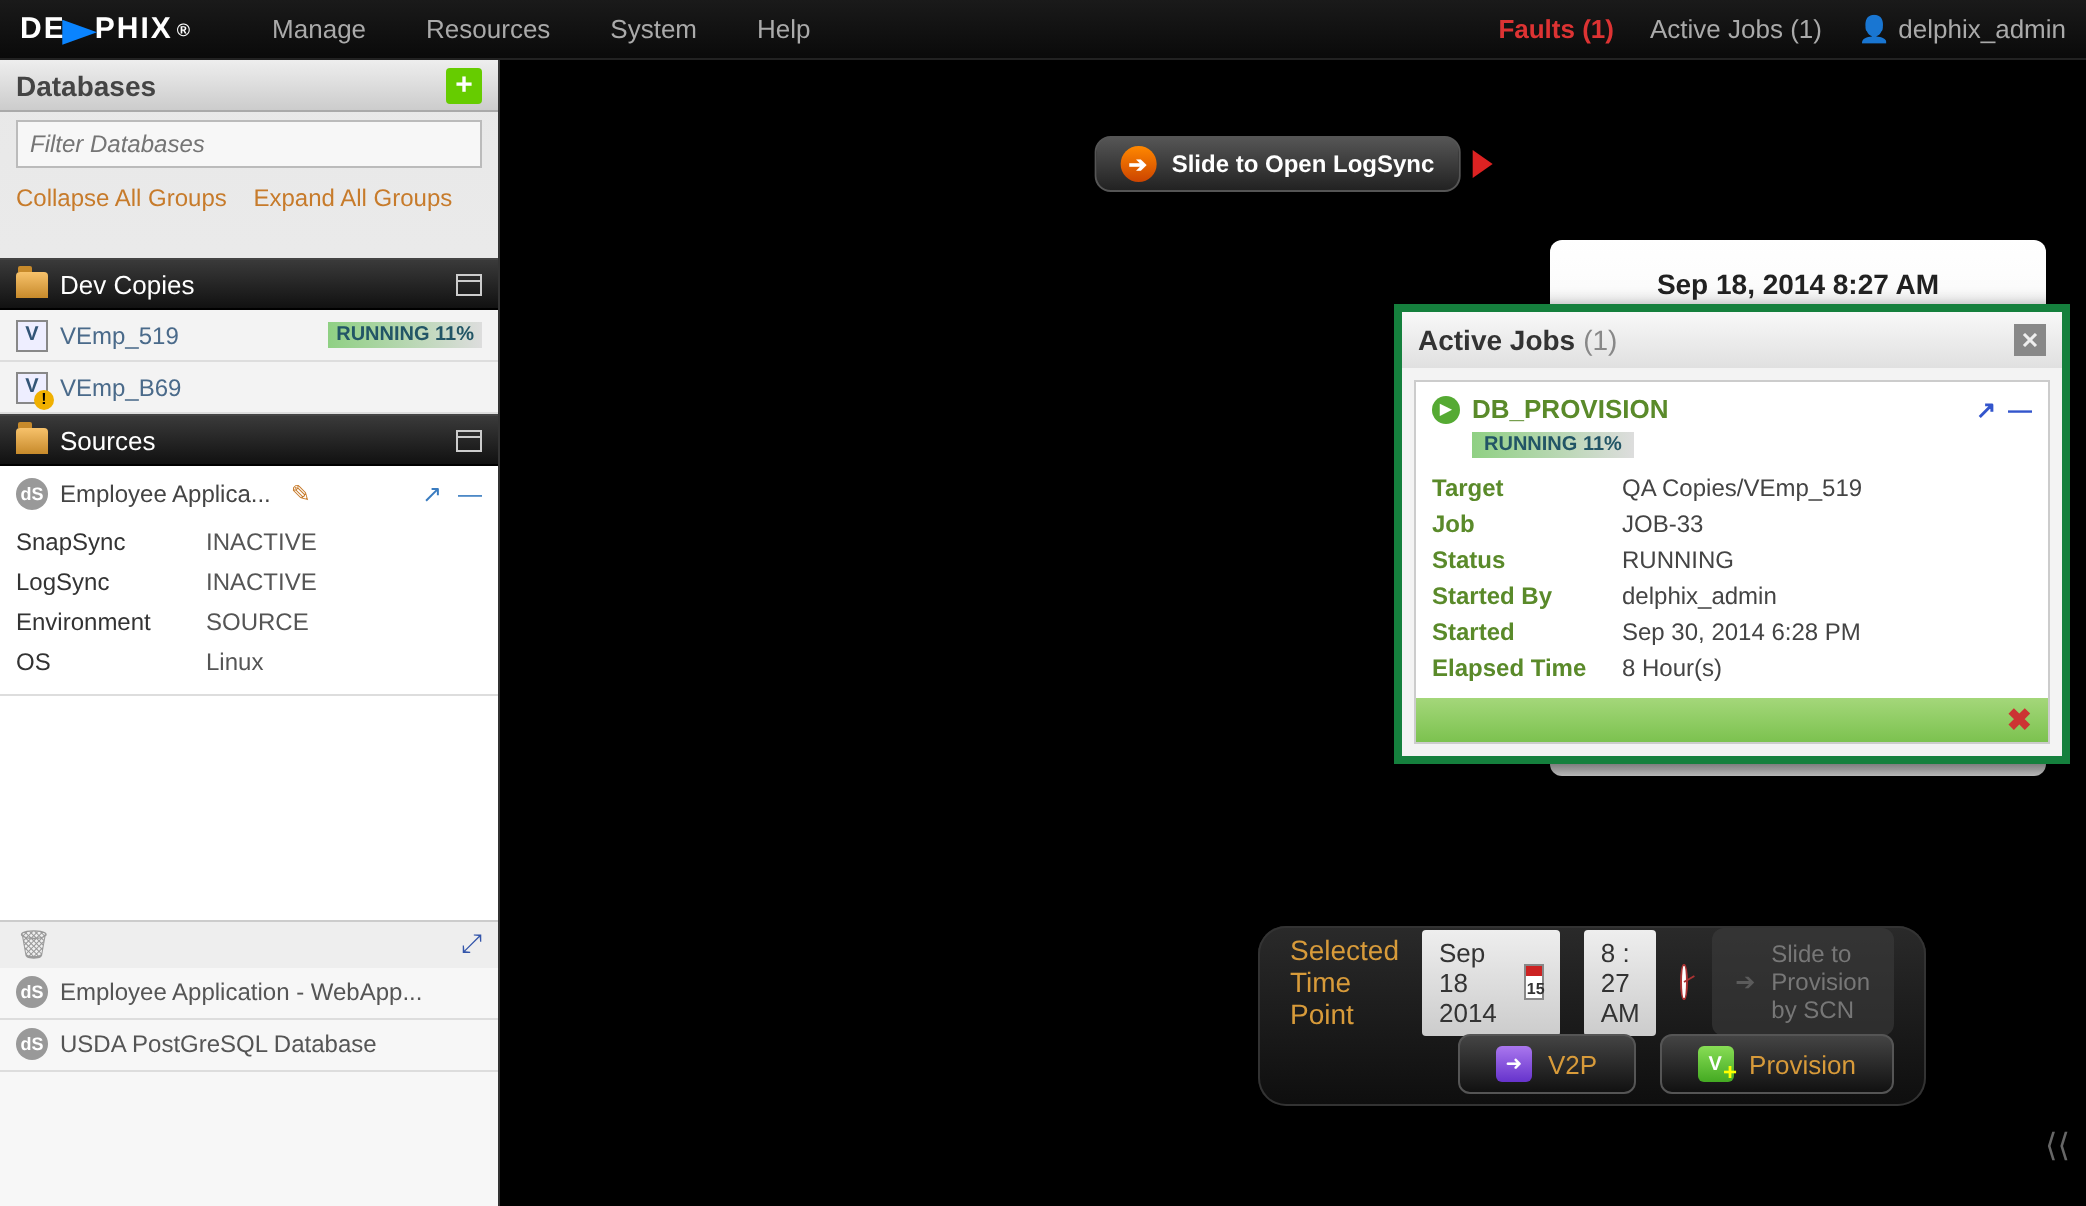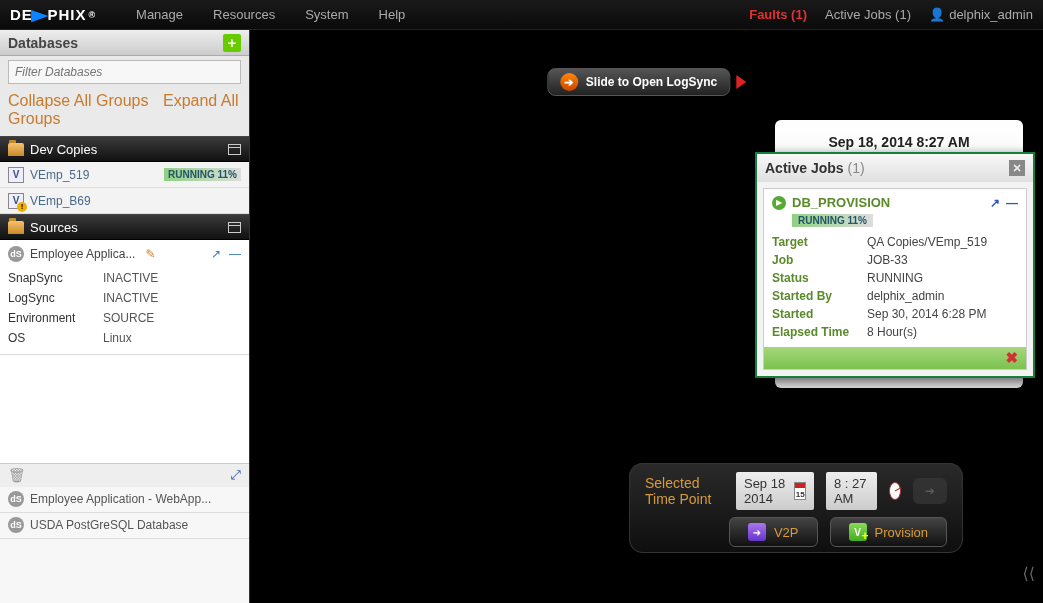--- a/index.html
+++ b/index.html
@@ -19,21 +19,21 @@
   
   .body-row { display: flex; height: 573px; }
   .sidebar { width: 250px; background: linear-gradient(#e8e8e8,#f4f4f4); border-right: 1px solid #333; display: flex; flex-direction: column; }
   .main { flex: 1; position: relative; background: #000; }
 
   
   .side-head { display: flex; align-items: center; height: 26px; background: linear-gradient(#eee,#ccc); padding: 0 8px; color: #444; font-weight: bold; font-size: 14px; border-bottom:1px solid #aaa;}
   .plus-btn { margin-left: auto; width: 18px; height: 18px; background: #6c0; color: #fff; display: flex; align-items: center; justify-content: center; font-weight: bold; border-radius: 2px; font-size:15px; line-height:1;}
   .filter { padding: 4px 8px; }
   .filter input { width: 100%; padding: 4px 6px; border: 1px solid #bbb; background: #f7f7f7; color:#888; font-style:italic; font-size:12px;}
-  .group-ctrls { padding: 4px 8px 8px; font-size: 16px; }
+  .group-ctrls { padding: 4px 8px 23px; font-size: 12px; }
   .group-ctrls .lnk { color: #c77b2b; cursor: pointer; }
 
   
   .grp-head { height: 26px; background: linear-gradient(#3a3a3a,#111); color: #fff; display: flex; align-items: center; padding: 0 8px; font-size: 13px; border-top:1px solid #444; border-bottom:1px solid #000;}
   .grp-folder { width: 16px; height: 13px; background: linear-gradient(#f7c26b,#c78a2b); border-radius: 2px 2px 0 0; margin-right: 6px; position:relative;}
   .grp-folder::before{content:"";position:absolute;top:-3px;left:1px;width:7px;height:3px;background:#c78a2b;border-radius:1px 1px 0 0;}
   .grp-win { margin-left: auto; width: 13px; height: 11px; border: 1px solid #ccc; position:relative;}
   .grp-win::before{content:"";position:absolute;left:0;right:0;top:2px;height:1px;background:#ccc;}
   .db-row { height: 26px; display: flex; align-items: center; padding: 0 8px; background: #f3f3f3; border-bottom: 1px solid #ddd; color:#4a6a8a; font-size:12px;}
   .db-badge { width:16px;height:16px;border:1px solid #888;color:#357;font-size:10px;font-weight:bold;display:flex;align-items:center;justify-content:center;margin-right:6px;background:#eef;}
@@ -65,21 +65,21 @@
 
   
   .info-card { position:absolute; left:525px; top:90px; width:248px; height:268px; background:linear-gradient(#fff,#ddd); border-radius:6px; padding:14px; box-shadow:0 3px 10px rgba(0,0,0,0.5);}
   .info-card .t1 { text-align:center; font-size:14px; font-weight:bold; color:#222;}
   .info-card .t2 { text-align:center; font-size:11px; color:#555; margin:2px 0 12px;}
   .info-card .kv { display:flex; font-size:12px; color:#333; padding:3px 0;}
   .info-card .kv .k{ width:112px;}
   .info-card .kv .v{ color:#444; flex:1; white-space:nowrap; overflow:hidden; text-overflow:ellipsis;}
 
   
-  .jobs-panel { position:absolute; right:8px; top:122px; width:280px; background:#f3f3f3; border:2px solid #15803d; box-shadow:0 3px 10px rgba(0,0,0,0.6);}
+  .jobs-panel { position:absolute; right:8px; top:122px; width:338px; background:#f3f3f3; border:4px solid #15803d; box-shadow:0 3px 10px rgba(0,0,0,0.6);}
   .jobs-head { display:flex; align-items:center; padding:6px 8px; background:linear-gradient(#f8f8f8,#e0e0e0); color:#333; font-weight:bold; font-size:14px;}
   .jobs-head .count{ color:#888; font-weight:normal; margin-left:4px;}
   .jobs-head .close{ margin-left:auto; width:16px;height:16px;background:#888;color:#eee;display:flex;align-items:center;justify-content:center;font-size:11px;cursor:pointer;}
   .job-card { margin:6px; border:1px solid #ccc; background:#fff; padding:6px 8px 0;}
   .job-title-row { display:flex; align-items:center;}
   .job-play { width:14px;height:14px;border-radius:50%;background:#5a3;display:flex;align-items:center;justify-content:center;color:#fff;font-size:8px;margin-right:6px;}
   .job-title { color:#5a8a2a; font-weight:bold; font-size:13px;}
   .job-title-row .right{margin-left:auto;display:flex;gap:6px;color:#35c;}
   .job-title-row .right span{cursor:pointer;font-weight:bold;}
   .job-run { margin:4px 0 6px 20px; font-size:10px; padding:1px 6px; background:linear-gradient(to right,#8fd083,#ddd); color:#256; font-weight:bold; display:inline-block;}
@@ -301,20 +301,21 @@
         <div class="date-box">
           <span>Sep 18 2014</span>
           <div class="cal-icon"></div>
         </div>
         <div class="time-box">
           <span>8 : 27  AM</span>
         </div>
         <div class="clock-icon"></div>
         <div class="slide-prov">
           <span style="opacity:.6">➔</span>
+          <span>Slide to Provision by SCN</span>
         </div>
       </div>
       <div class="btn-row">
         <div class="act-btn">
           <div class="ic ic-v2p" style="color:#fff;font-size:10px">➜</div>
           <span>V2P</span>
         </div>
         <div class="act-btn">
           <div class="ic ic-prov" style="color:#fff;font-size:10px;font-weight:bold">V</div>
           <span>Provision</span>

